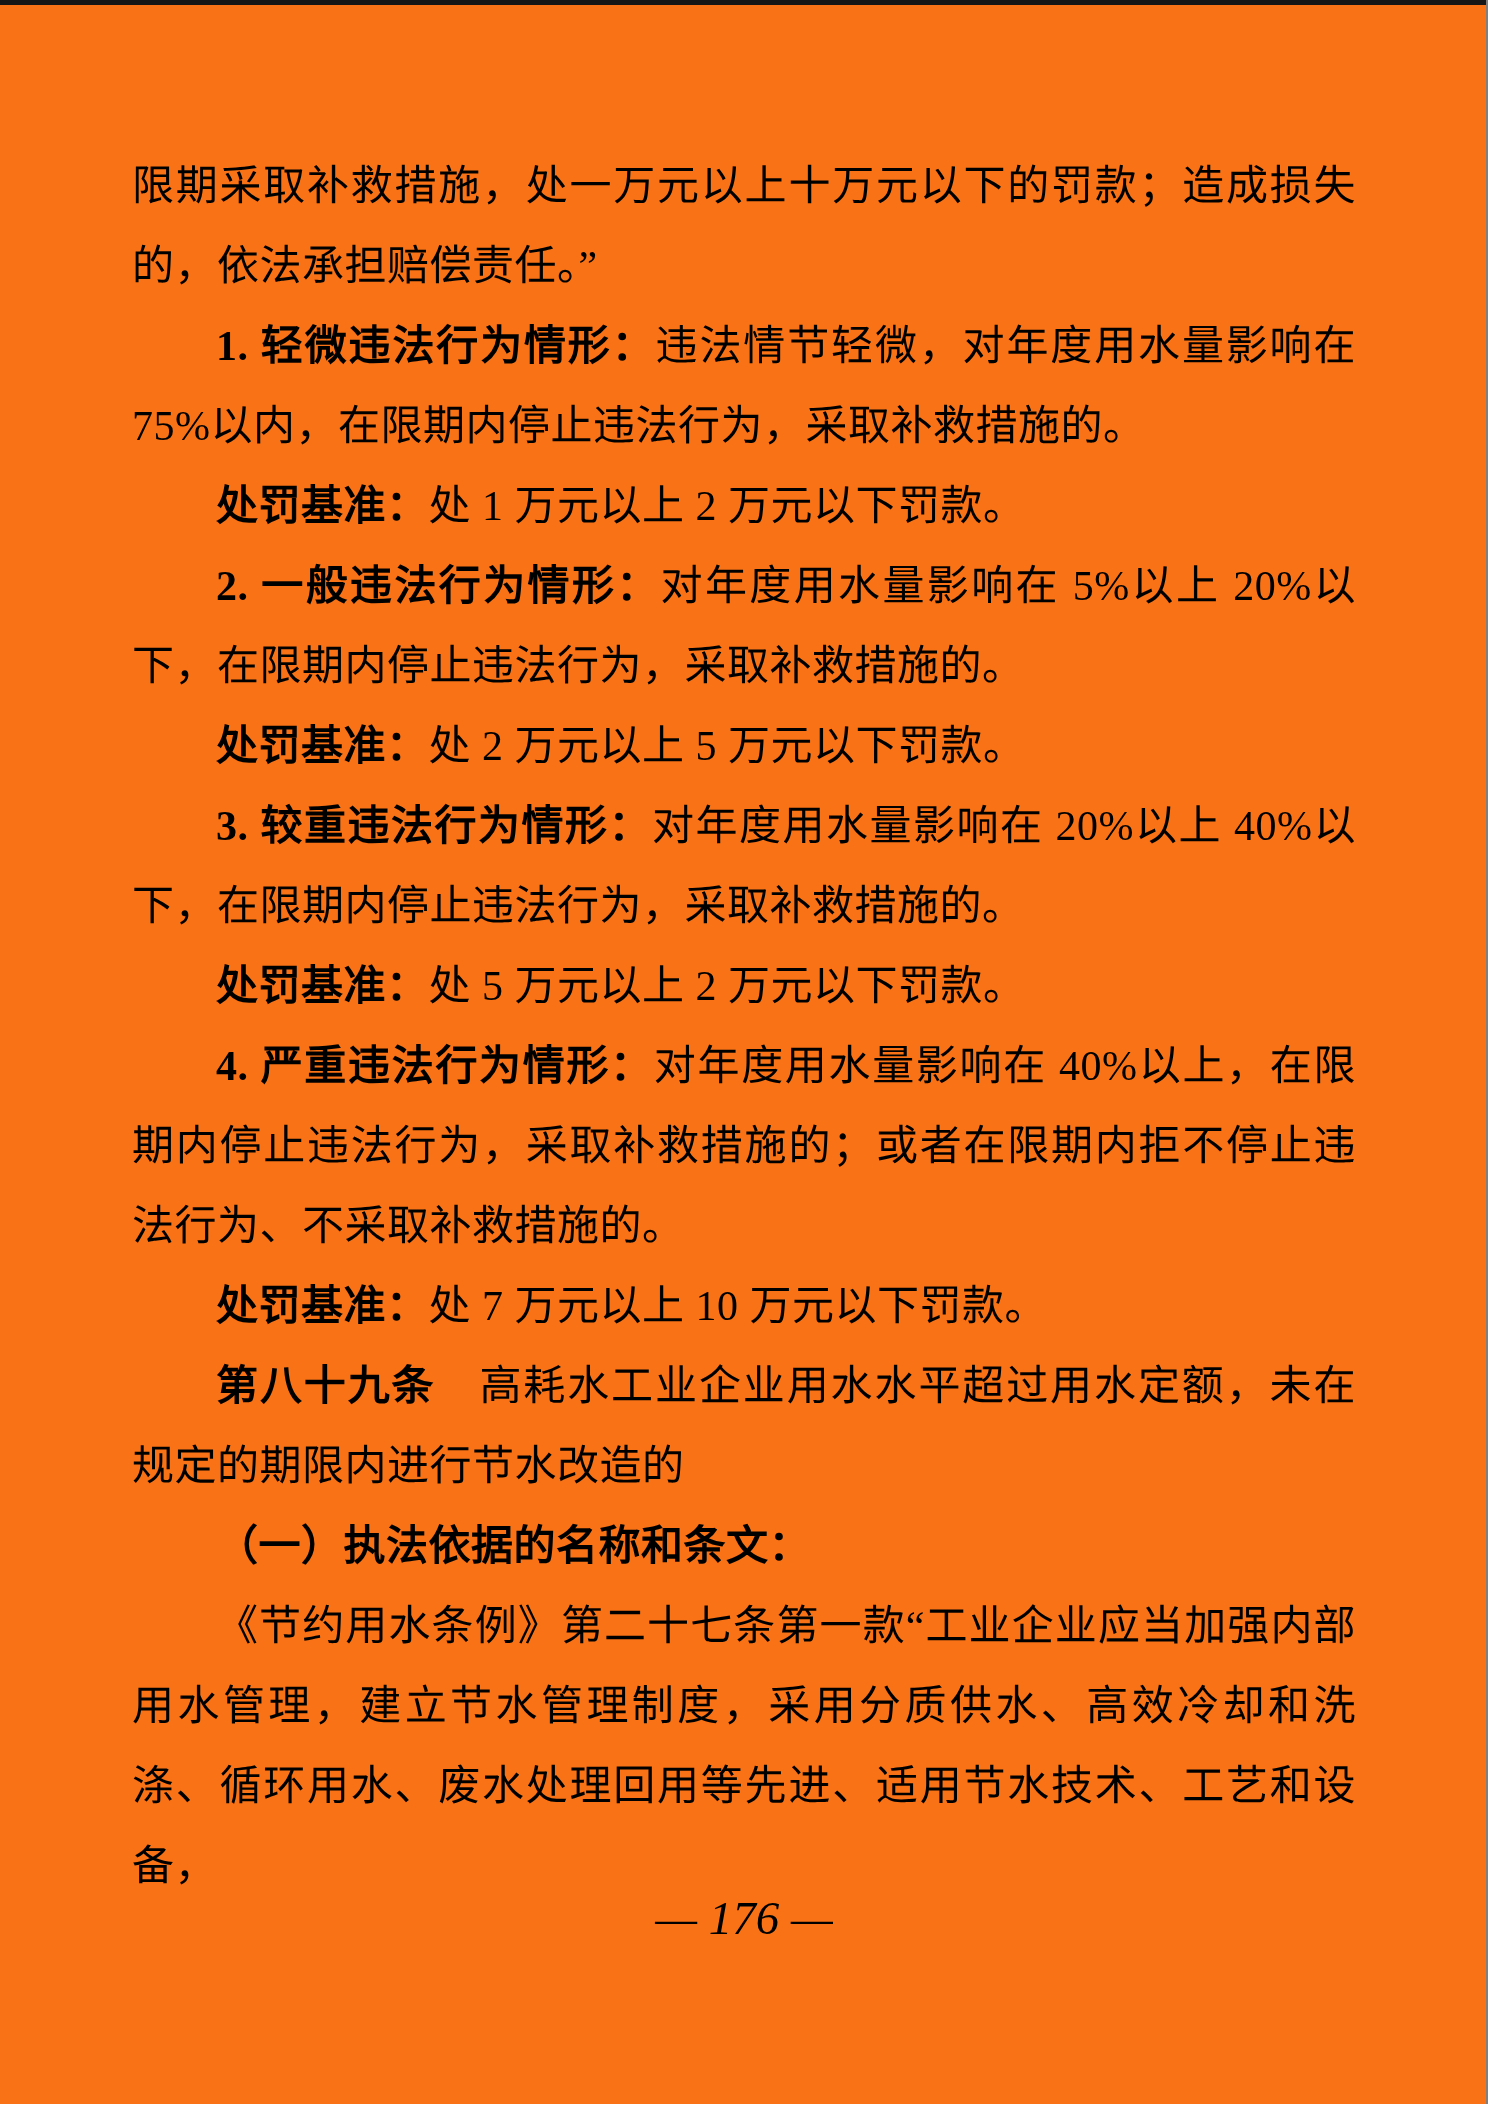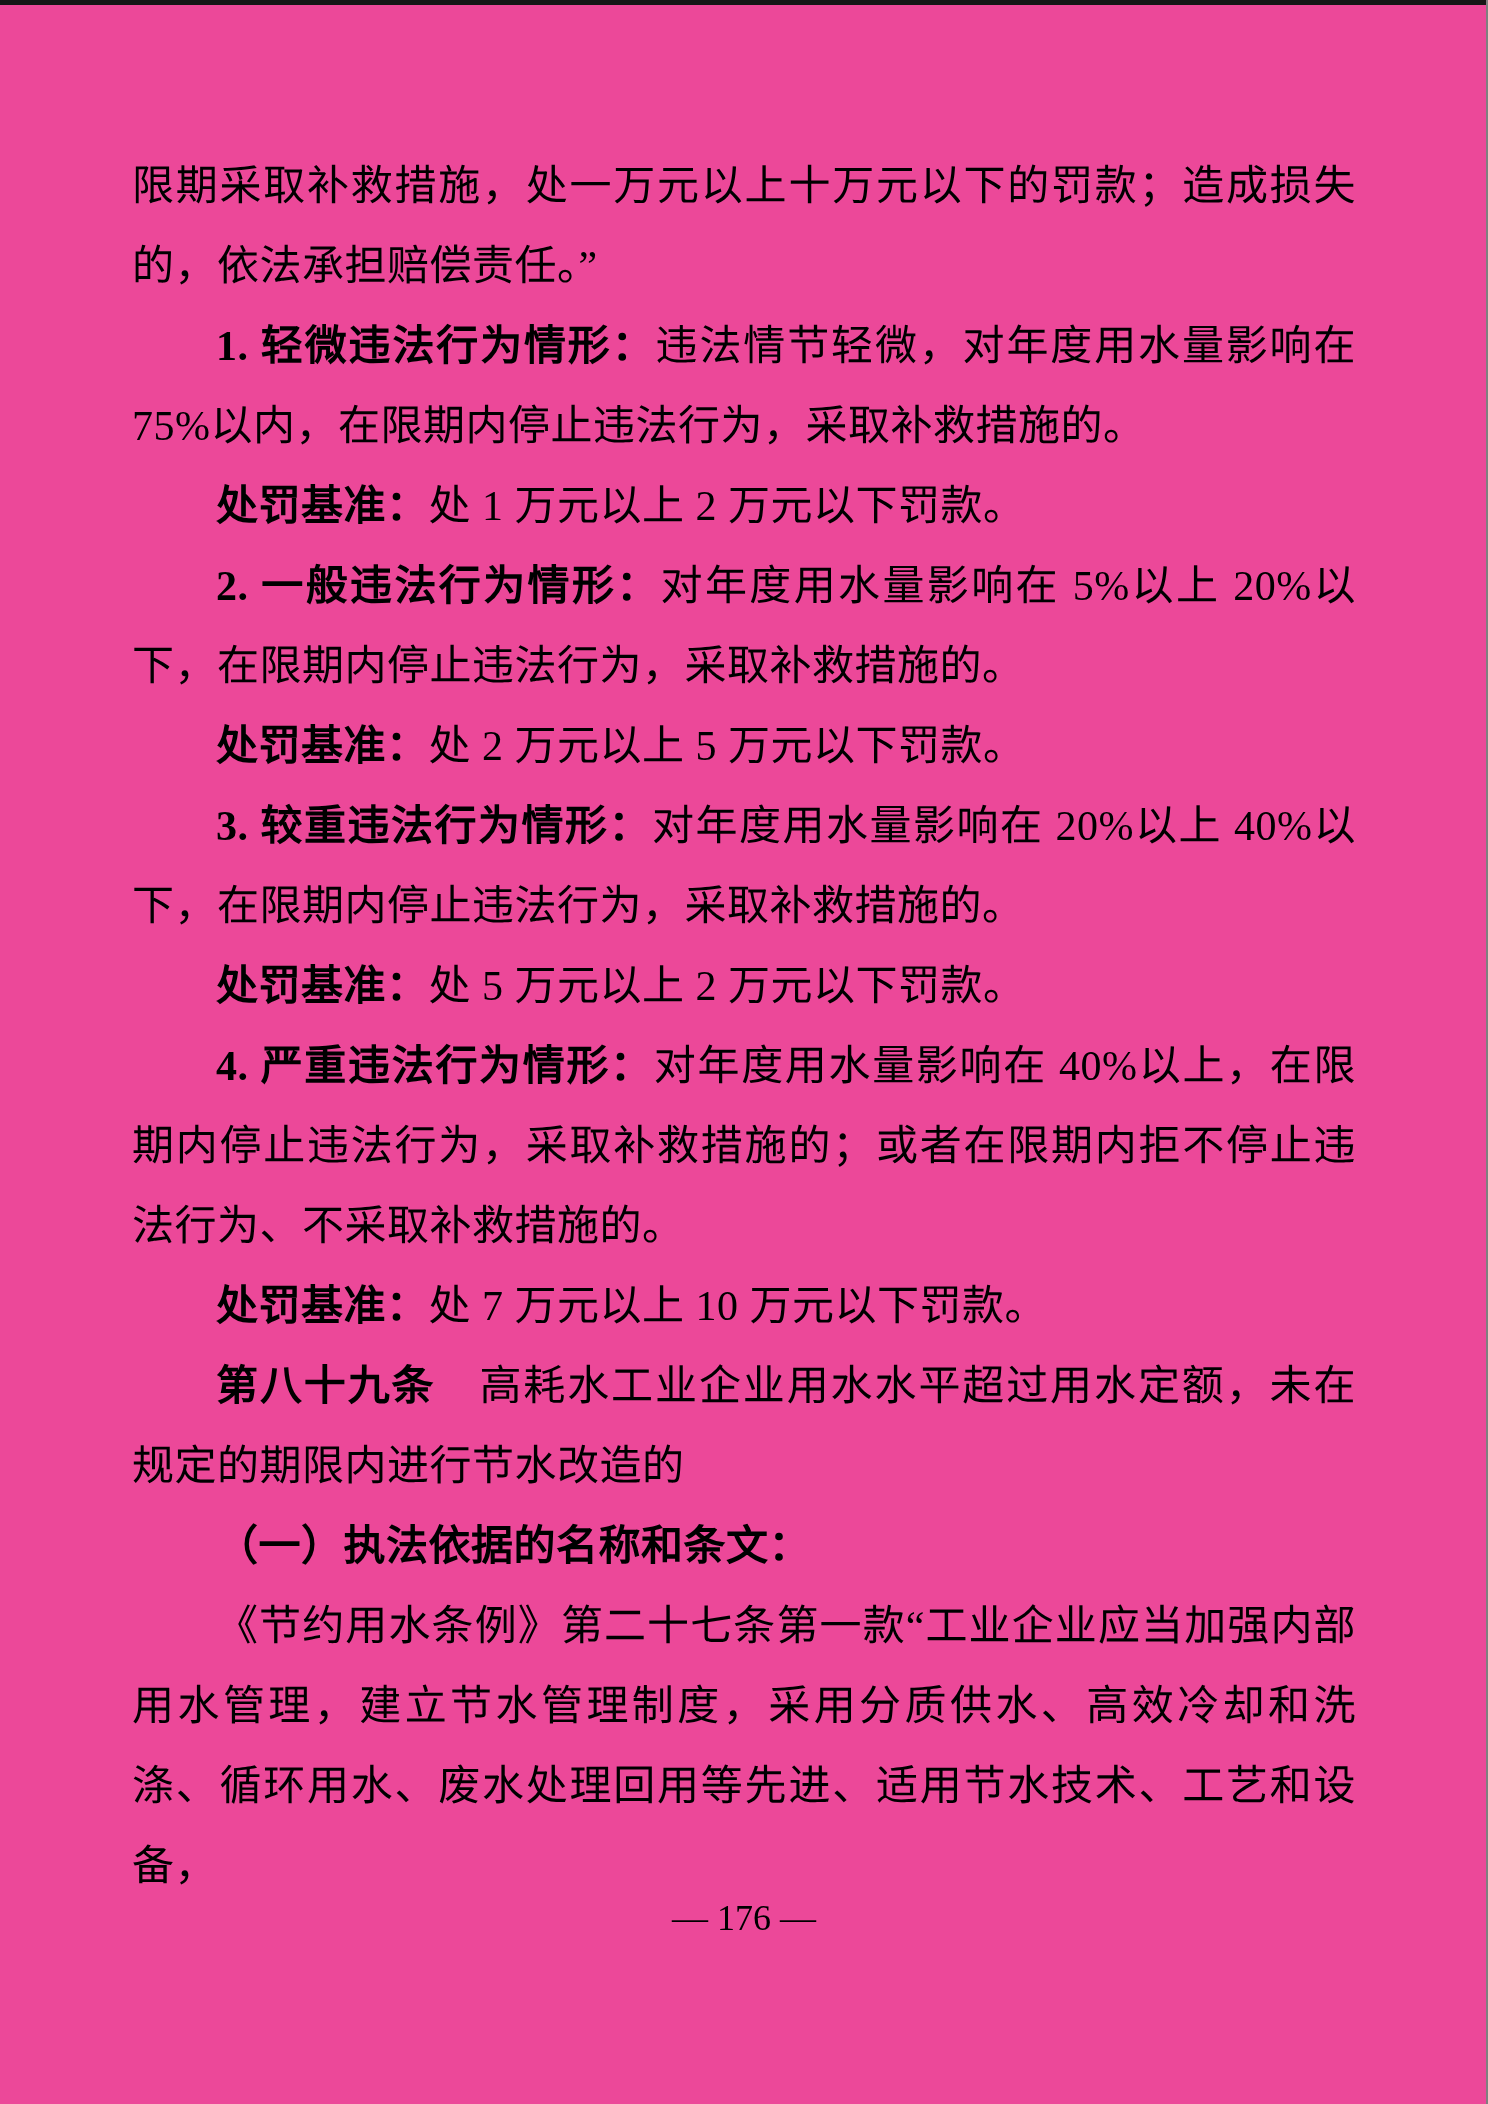--- a/index.html
+++ b/index.html
@@ -4,21 +4,21 @@
 <style>
   html, body {
     margin: 0;
     padding: 0;
     background: #ffffff;
   }
   .page {
     position: relative;
     width: 1488px;
     height: 2104px;
-    background: #ec4899;
+    background: #f97316;
     overflow: hidden;
     box-sizing: border-box;
     font-family: "Liberation Serif", "DejaVu Serif", serif;
     color: #000000;
   }
   .top-border {
     position: absolute;
     top: 0; left: 0;
     width: 100%; height: 5px;
     background: #161616;
@@ -49,22 +49,23 @@
   }
   .run.bold {
     font-weight: bold;
   }
   .footer {
     position: absolute;
     top: 1896px;
     left: 132px;
     width: 1224px;
     text-align: center;
-    font-size: 36px;
+    font-size: 47px;
     line-height: 44px;
+    font-style: italic;
   }
 </style>
 </head>
 <body>
 
 <div class="page">
   <div class="top-border"></div>
   <div class="right-border"></div>
 
   <div class="content">

